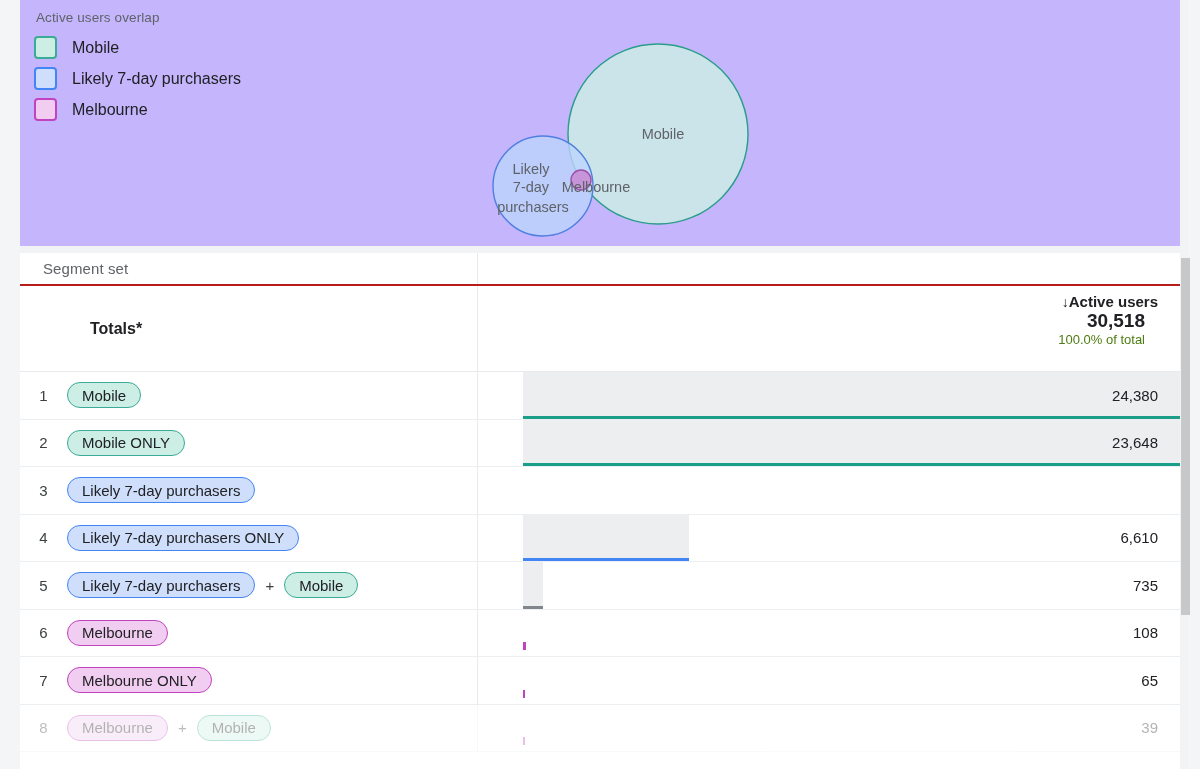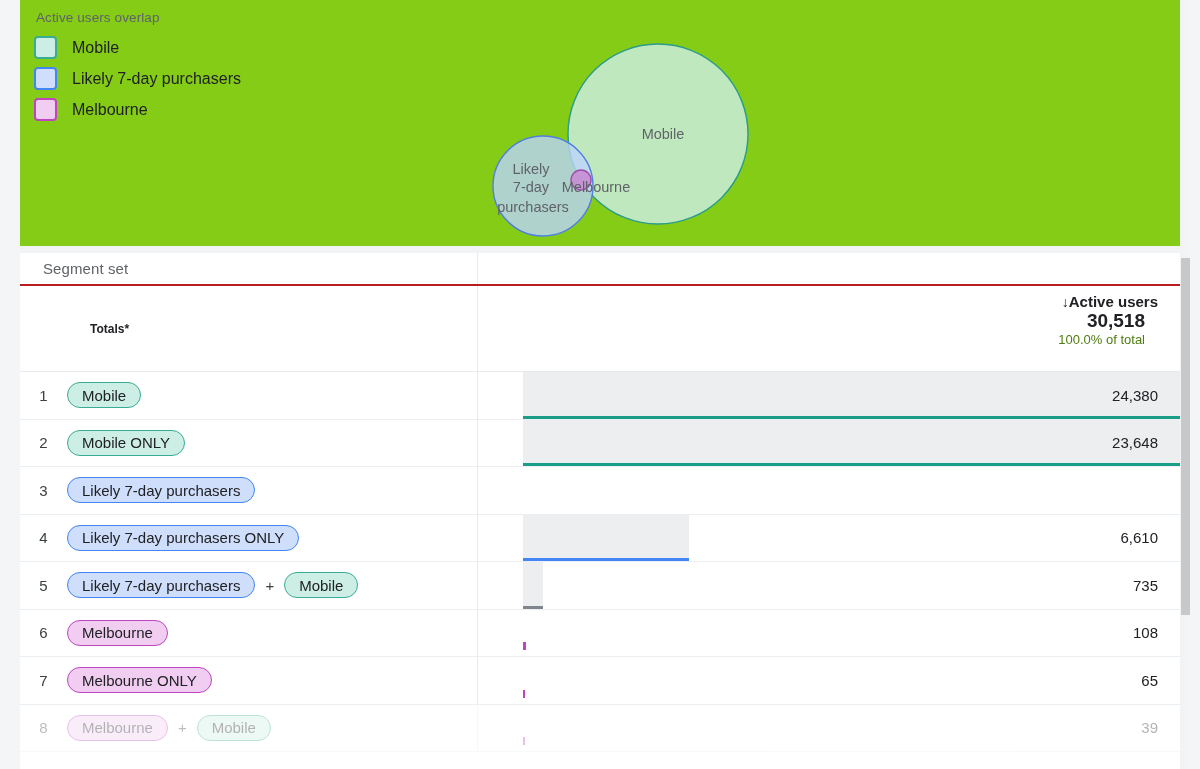--- a/index.html
+++ b/index.html
@@ -7,21 +7,21 @@
     width: 1200px; height: 769px;
     font-family: "Liberation Sans", sans-serif;
     background: #f1f3f4;
     overflow: hidden;
   }
   #root { position: relative; width: 1200px; height: 769px; }
 
   
   .venn-card {
     position: absolute; left: 20px; top: 0; width: 1160px; height: 246px;
-    background: #84cc16;
+    background: #c4b5fd;
   }
   .legend { position: absolute; left: 14px; top: 10px; }
   .legend-title {
     font-size: 13.5px; color: #5f6368; letter-spacing: .1px;
     margin-bottom: 7px; padding-left: 2px;
   }
   .legend-row { display: flex; align-items: center; height: 31px; }
   .swatch {
     width: 23px; height: 23px; border-radius: 4px; border: 2px solid;
     flex: none; margin-right: 15px;
@@ -54,21 +54,21 @@
   .hdr .c-right { display: flex; align-items: center; justify-content: flex-end; margin-top: 48px; }
   .hdr-metric {
     font-size: 15px; color: #202124; font-weight: bold;
     padding-right: 22px; white-space: nowrap;
   }
   .sort-arrow { font-weight: normal; font-size: 14px; }
 
   .totals { height: 86px; border-bottom: 1px solid #e8eaed; }
   .totals .c-left { display: flex; align-items: center; }
   .totals-label {
-    font-size: 12px; font-weight: bold; color: #202124; padding-left: 70px;
+    font-size: 16px; font-weight: bold; color: #202124; padding-left: 70px;
   }
   .totals .c-right {
     display: flex; flex-direction: column; align-items: flex-end;
     justify-content: center; padding-right: 35px;
   }
   .totals-value { font-size: 19px; font-weight: bold; color: #202124; }
   .totals-sub { font-size: 13px; color: #4d7c0f; margin-top: 0; }
 
   .drow { height: 47.5px; border-bottom: 1px solid #eceff1; }
   .drow .c-left { display: flex; align-items: center; }

